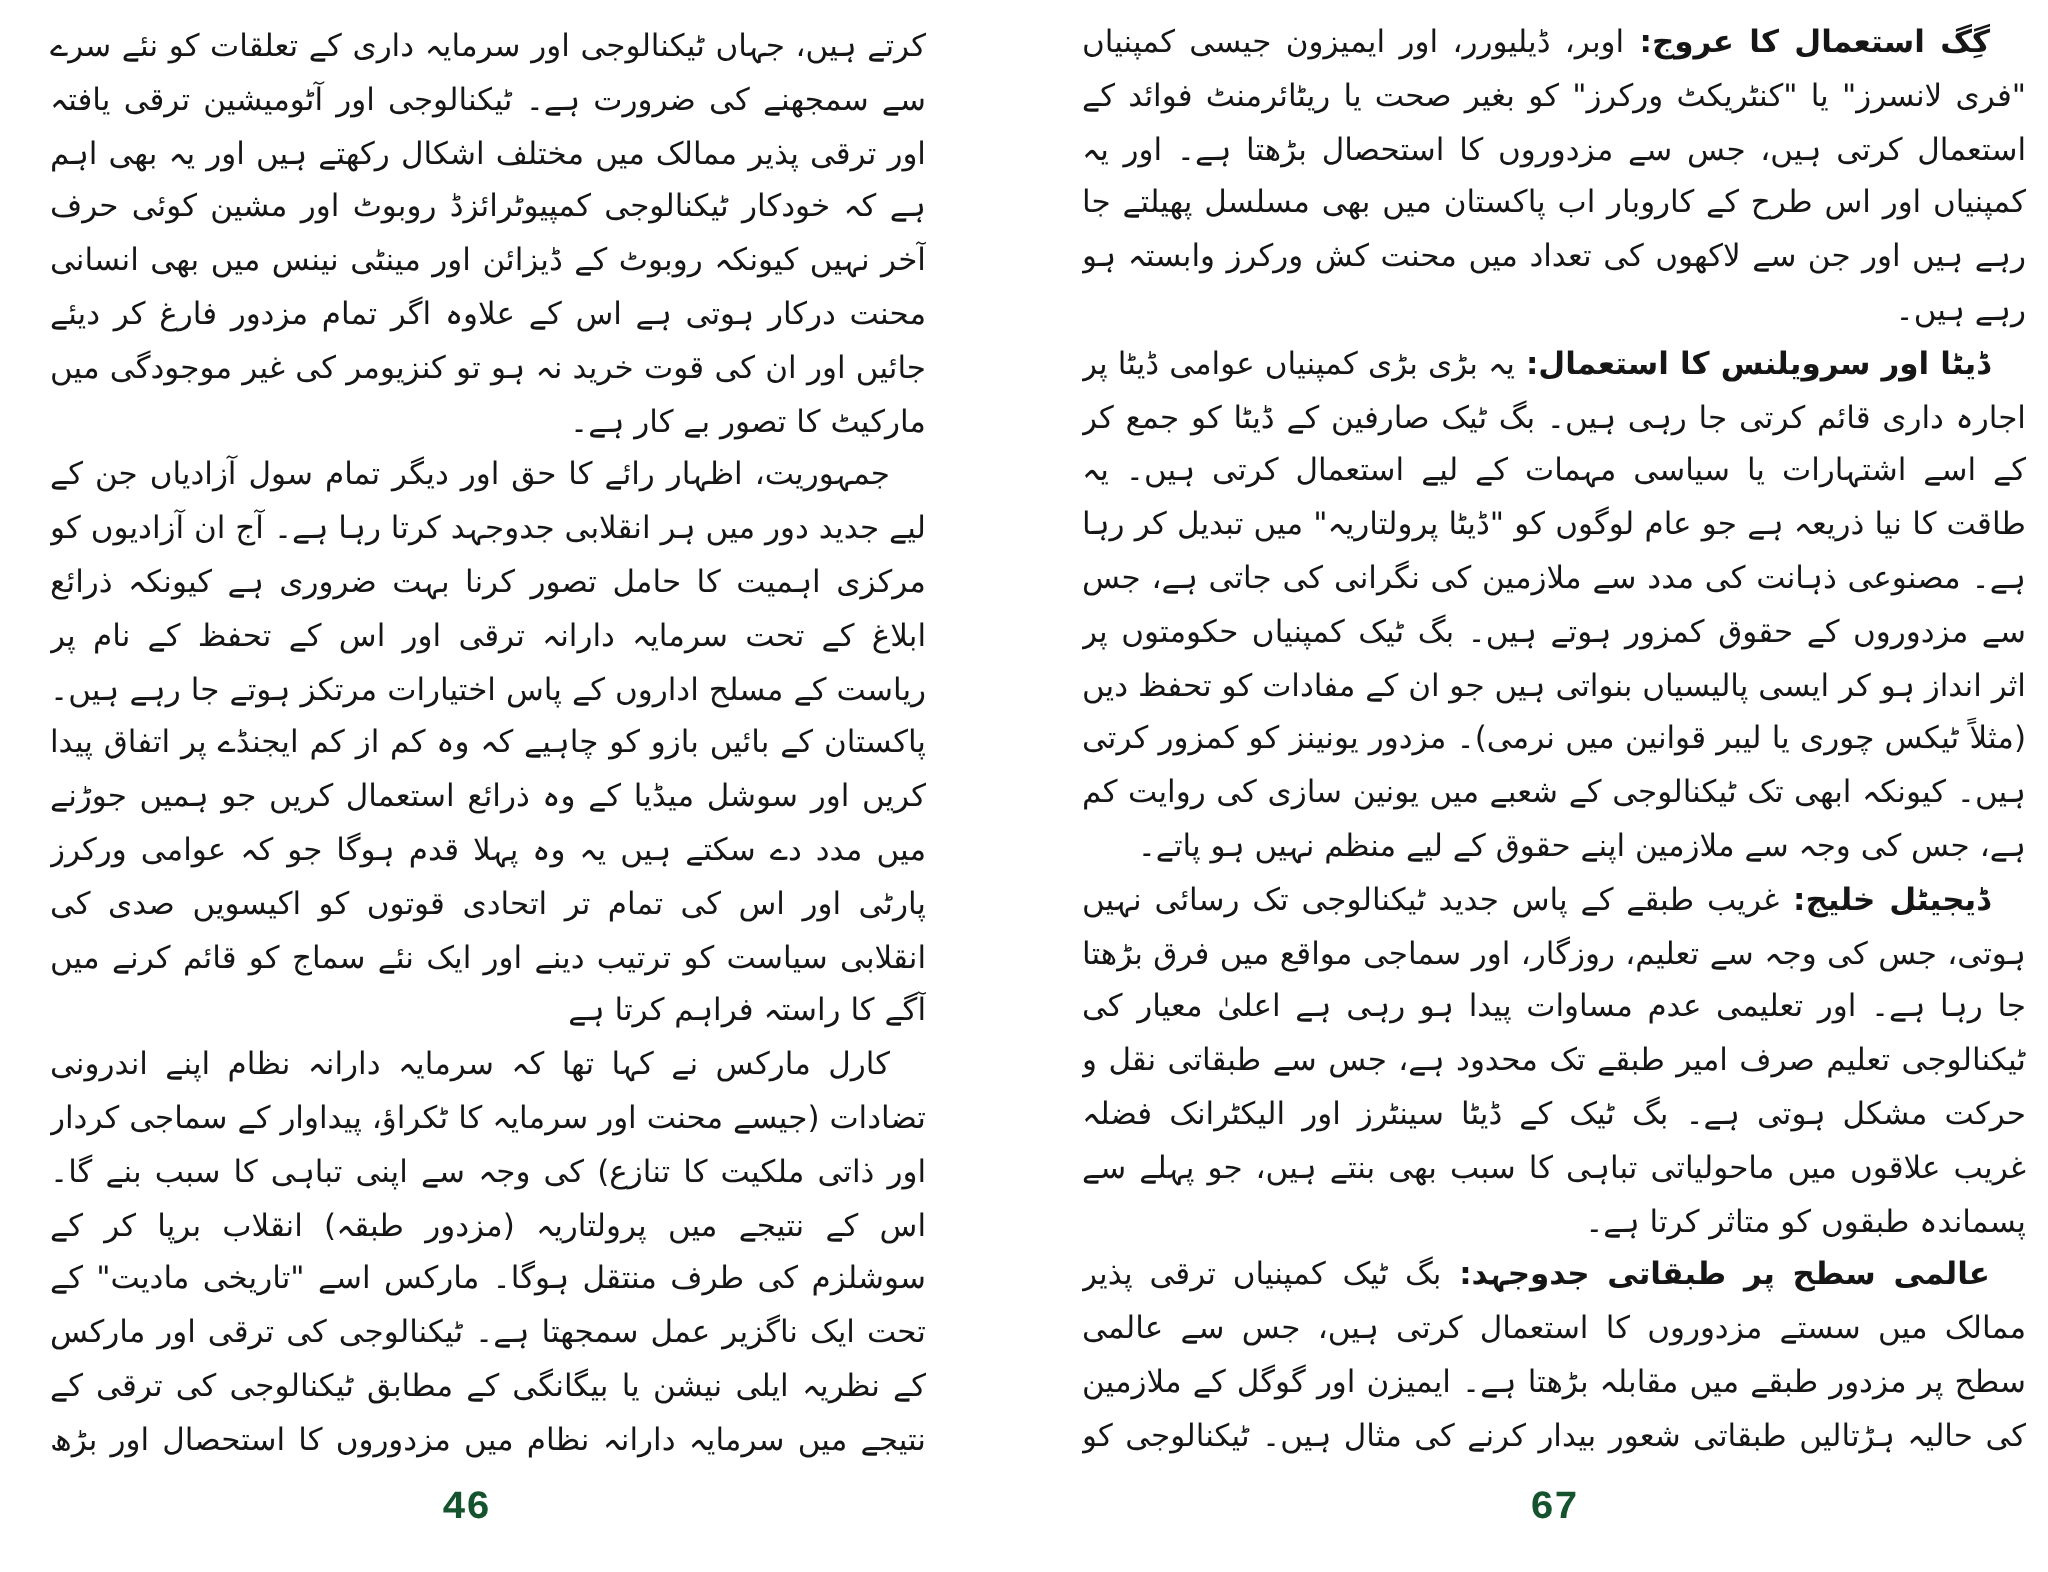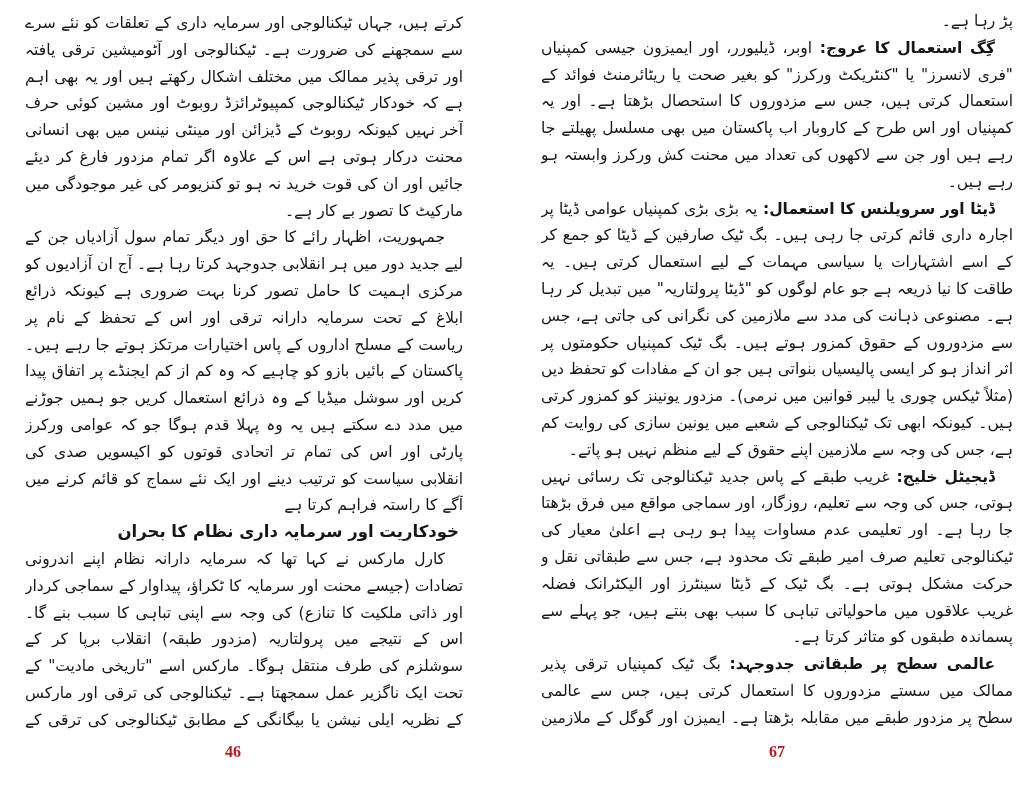--- a/index.html
+++ b/index.html
@@ -52,45 +52,43 @@
     text-indent: 4px;
   }
   .lead {
     font-weight: bold;
   }
   .pageno {
     position: absolute;
     top: 743px;
     width: 64px;
     text-align: center;
-    font-family: Liberation Serif, serif;
+    font-family: Liberation Mono, monospace;
     font-weight: bold;
-    font-size: 16px;
-    color: #b91c1c;
+    font-size: 20px;
+    color: #14532d;
   }
   .pageno-left  { left: 201px; }
   .pageno-right { left: 745px; }
 </style>
 </head>
 <body>
 
 <div class="spread">
 
   <div class="page page-right">
-    <p>پڑ رہا ہے۔</p>
     <p class="indent"><span class="lead">گِگ استعمال کا عروج: </span><span>اوبر، ڈیلیورر، اور ایمیزون جیسی کمپنیاں "فری لانسرز" یا "کنٹریکٹ ورکرز" کو بغیر صحت یا ریٹائرمنٹ فوائد کے استعمال کرتی ہیں، جس سے مزدوروں کا استحصال بڑھتا ہے۔ اور یہ کمپنیاں اور اس طرح کے کاروبار اب پاکستان میں بھی مسلسل پھیلتے جا رہے ہیں اور جن سے لاکھوں کی تعداد میں محنت کش ورکرز وابستہ ہو رہے ہیں۔</span></p>
     <p class="indent"><span class="lead">ڈیٹا اور سرویلنس کا استعمال: </span><span>یہ بڑی بڑی کمپنیاں عوامی ڈیٹا پر اجارہ داری قائم کرتی جا رہی ہیں۔ بگ ٹیک صارفین کے ڈیٹا کو جمع کر کے اسے اشتہارات یا سیاسی مہمات کے لیے استعمال کرتی ہیں۔ یہ طاقت کا نیا ذریعہ ہے جو عام لوگوں کو "ڈیٹا پرولتاریہ" میں تبدیل کر رہا ہے۔ مصنوعی ذہانت کی مدد سے ملازمین کی نگرانی کی جاتی ہے، جس سے مزدوروں کے حقوق کمزور ہوتے ہیں۔ بگ ٹیک کمپنیاں حکومتوں پر اثر انداز ہو کر ایسی پالیسیاں بنواتی ہیں جو ان کے مفادات کو تحفظ دیں (مثلاً ٹیکس چوری یا لیبر قوانین میں نرمی)۔ مزدور یونینز کو کمزور کرتی ہیں۔ کیونکہ ابھی تک ٹیکنالوجی کے شعبے میں یونین سازی کی روایت کم ہے، جس کی وجہ سے ملازمین اپنے حقوق کے لیے منظم نہیں ہو پاتے۔</span></p>
     <p class="indent"><span class="lead">ڈیجیٹل خلیج: </span><span>غریب طبقے کے پاس جدید ٹیکنالوجی تک رسائی نہیں ہوتی، جس کی وجہ سے تعلیم، روزگار، اور سماجی مواقع میں فرق بڑھتا جا رہا ہے۔ اور تعلیمی عدم مساوات پیدا ہو رہی ہے اعلیٰ معیار کی ٹیکنالوجی تعلیم صرف امیر طبقے تک محدود ہے، جس سے طبقاتی نقل و حرکت مشکل ہوتی ہے۔ بگ ٹیک کے ڈیٹا سینٹرز اور الیکٹرانک فضلہ غریب علاقوں میں ماحولیاتی تباہی کا سبب بھی بنتے ہیں، جو پہلے سے پسماندہ طبقوں کو متاثر کرتا ہے۔</span></p>
     <p class="indent"><span class="lead">عالمی سطح پر طبقاتی جدوجہد: </span><span>بگ ٹیک کمپنیاں ترقی پذیر ممالک میں سستے مزدوروں کا استعمال کرتی ہیں، جس سے عالمی سطح پر مزدور طبقے میں مقابلہ بڑھتا ہے۔ ایمیزن اور گوگل کے ملازمین کی حالیہ ہڑتالیں طبقاتی شعور بیدار کرنے کی مثال ہیں۔ ٹیکنالوجی کو عوامی ملکیت بنانے، ڈیٹا اور بنیادی ڈیجیٹل انفراسٹرکچر کو عوامی کنٹرول میں لینے۔ ٹیکس، لیبر قوانین، اور مونوپولی مخالف قوانین کو مضبوط بنانے کے لئے ترقی یافتہ اور ترقی پذیر ممالک میں سیاسی جماعتوں کو آواز بلند کرنی پڑے گی۔ بگ ٹیک اور طبقاتی جدوجہد کے درمیان یہ چیلنجز ایک نئے دور کی سماجی تبدیلیوں کی عکاسی</span></p>
   </div>
 
   <div class="page page-left">
     <p>کرتے ہیں، جہاں ٹیکنالوجی اور سرمایہ داری کے تعلقات کو نئے سرے سے سمجھنے کی ضرورت ہے۔ ٹیکنالوجی اور آٹومیشین ترقی یافتہ اور ترقی پذیر ممالک میں مختلف اشکال رکھتے ہیں اور یہ بھی اہم ہے کہ خودکار ٹیکنالوجی کمپیوٹرائزڈ روبوٹ اور مشین کوئی حرف آخر نہیں کیونکہ روبوٹ کے ڈیزائن اور مینٹی نینس میں بھی انسانی محنت درکار ہوتی ہے اس کے علاوہ اگر تمام مزدور فارغ کر دیئے جائیں اور ان کی قوت خرید نہ ہو تو کنزیومر کی غیر موجودگی میں مارکیٹ کا تصور بے کار ہے۔</p>
     <p class="indent">جمہوریت، اظہار رائے کا حق اور دیگر تمام سول آزادیاں جن کے لیے جدید دور میں ہر انقلابی جدوجہد کرتا رہا ہے۔ آج ان آزادیوں کو مرکزی اہمیت کا حامل تصور کرنا بہت ضروری ہے کیونکہ ذرائع ابلاغ کے تحت سرمایہ دارانہ ترقی اور اس کے تحفظ کے نام پر ریاست کے مسلح اداروں کے پاس اختیارات مرتکز ہوتے جا رہے ہیں۔ پاکستان کے بائیں بازو کو چاہیے کہ وہ کم از کم ایجنڈے پر اتفاق پیدا کریں اور سوشل میڈیا کے وہ ذرائع استعمال کریں جو ہمیں جوڑنے میں مدد دے سکتے ہیں یہ وہ پہلا قدم ہوگا جو کہ عوامی ورکرز پارٹی اور اس کی تمام تر اتحادی قوتوں کو اکیسویں صدی کی انقلابی سیاست کو ترتیب دینے اور ایک نئے سماج کو قائم کرنے میں آگے کا راستہ فراہم کرتا ہے</p>
-    <p class="sec-heading">خودکاریت اور سرمایہ داری نظام کا بحران</p>
     <p class="indent">کارل مارکس نے کہا تھا کہ سرمایہ دارانہ نظام اپنے اندرونی تضادات (جیسے محنت اور سرمایہ کا ٹکراؤ، پیداوار کے سماجی کردار اور ذاتی ملکیت کا تنازع) کی وجہ سے اپنی تباہی کا سبب بنے گا۔ اس کے نتیجے میں پرولتاریہ (مزدور طبقہ) انقلاب برپا کر کے سوشلزم کی طرف منتقل ہوگا۔ مارکس اسے "تاریخی مادیت" کے تحت ایک ناگزیر عمل سمجھتا ہے۔ ٹیکنالوجی کی ترقی اور مارکس کے نظریہ ایلی نیشن یا بیگانگی کے مطابق ٹیکنالوجی کی ترقی کے نتیجے میں سرمایہ دارانہ نظام میں مزدوروں کا استحصال اور بڑھ جاتا ہے اور محنت کش اپنے کام سے بیگانہ ہو جاتے ہیں اور اپنی بنائی ہوئی چیزوں پر کنٹرول کھو دیتے ہیں کام اور محنت ان کی ذات کی تکمیل کی بجائے صرف زندہ رہنے کا ذریعہ بن جاتے ہے۔ تخلیقی صلاحیتیں سرمایہ دار کے مفاد میں استعمال ہوتی ہیں۔ محنت کشوں کے درمیان مقابلہ بڑھتا ہے، جس سے یکجہتی ختم ہوتی ہے۔</p>
 
   </div>
 
   <div class="pageno pageno-left">46</div>
   <div class="pageno pageno-right">67</div>
 
 </div>
 
 </body></html>

